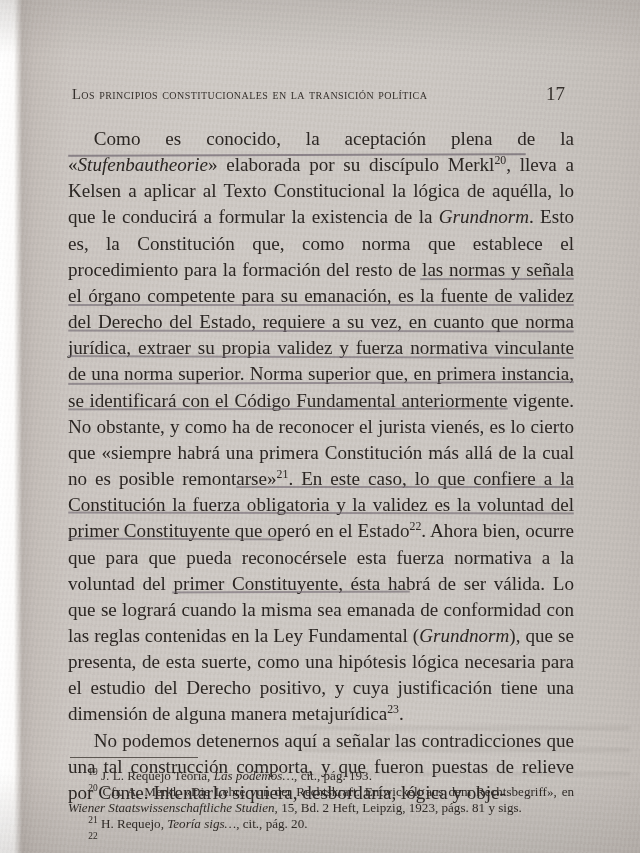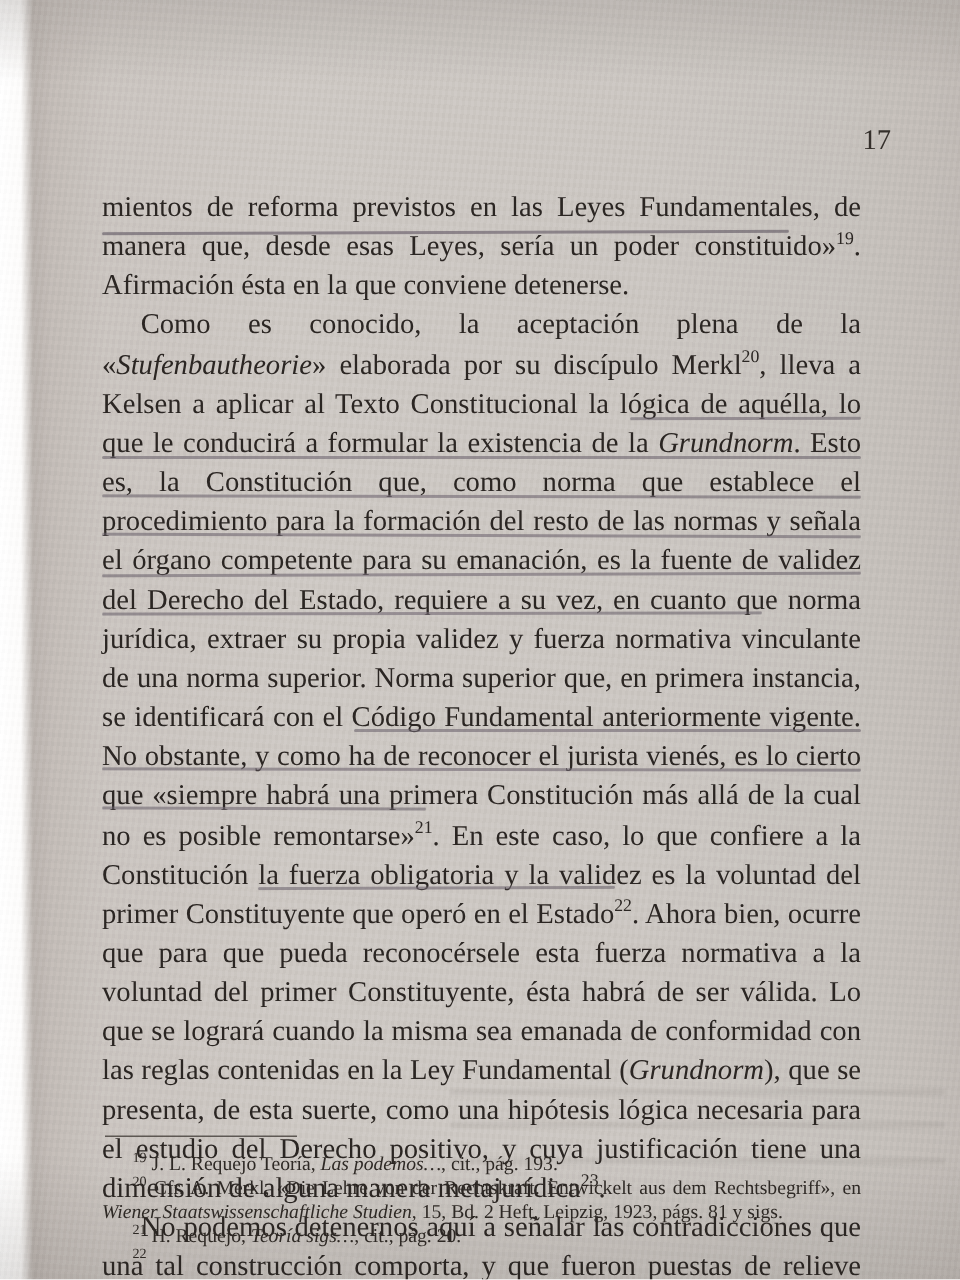--- a/index.html
+++ b/index.html
@@ -53,21 +53,21 @@
   }
 
   .hdr{
     position:absolute;left:72px;top:86px;width:500px;
     font-variant:small-caps;
     font-size:14.6px;letter-spacing:.45px;
     color:#35302c;
     white-space:nowrap;
   }
   .folio{
-    position:absolute;left:575px;top:83px;
+    position:absolute;left:546px;top:83px;
     font-size:19px;color:#35302c;
   }
 
   .body{
     position:absolute;left:68px;top:126px;width:506px;
     font-size:19.1px;line-height:26.15px;
     text-align:justify;
     color:#2b2623;
   }
   .body p{margin:0;}
@@ -106,25 +106,25 @@
 </head>
 <body>
 
 <div id="page">
 
   <div id="grain"></div>
   <div id="bleed"></div>
 
   <div id="content">
 
+    <div class="hdr">Los principios constitucionales en la transición política</div>
     <div class="folio">17</div>
 
     <div class="body">
 
-      <p>mientos de reforma previstos en las Leyes Fundamentales, de manera que, desde esas Leyes, sería un poder constituido»<sup>19</sup>. Afirmación ésta en la que conviene detenerse.</p>
 
       <p class="ind">Como es conocido, la aceptación plena de la «<i>Stufenbautheorie</i>» elaborada por su discípulo Merkl<sup>20</sup>, lleva a Kelsen a aplicar al Texto Constitucional la lógica de aquélla, lo que le conducirá a formular la existencia de la <i>Grundnorm</i>. Esto es, la Constitución que, como norma que establece el procedimiento para la formación del resto de las normas y señala el órgano competente para su emanación, es la fuente de validez del Derecho del Estado, requiere a su vez, en cuanto que norma jurídica, extraer su propia validez y fuerza normativa vinculante de una norma superior. Norma superior que, en primera instancia, se identificará con el Código Fundamental anteriormente vigente. No obstante, y como ha de reconocer el jurista vienés, es lo cierto que «siempre habrá una primera Constitución más allá de la cual no es posible remontarse»<sup>21</sup>. En este caso, lo que confiere a la Constitución la fuerza obligatoria y la validez es la voluntad del primer Constituyente que operó en el Estado<sup>22</sup>. Ahora bien, ocurre que para que pueda reconocérsele esta fuerza normativa a la voluntad del primer Constituyente, ésta habrá de ser válida. Lo que se logrará cuando la misma sea emanada de conformidad con las reglas contenidas en la Ley Fundamental (<i>Grundnorm</i>), que se presenta, de esta suerte, como una hipótesis lógica necesaria para el estudio del Derecho positivo, y cuya justificación tiene una dimensión de alguna manera metajurídica<sup>23</sup>.</p>
 
       <p class="ind">No podemos detenernos aquí a señalar las contradicciones que una tal construcción comporta, y que fueron puestas de relieve por Conte. Intentarlo siquiera, desbordaría, lógica y obje-</p>
 
     </div>
 
     <div class="fnrule"></div>
 
     <div class="fn">

